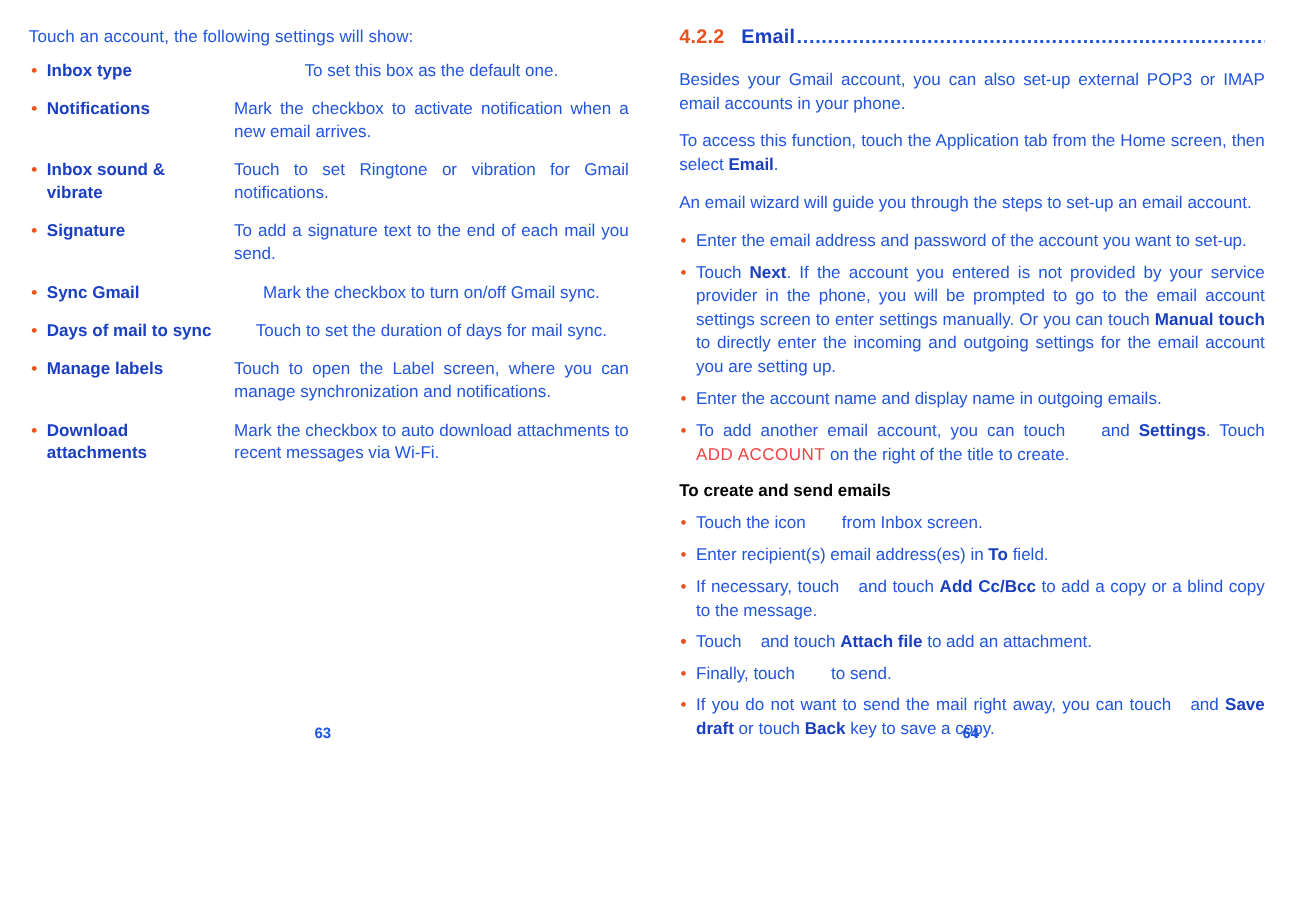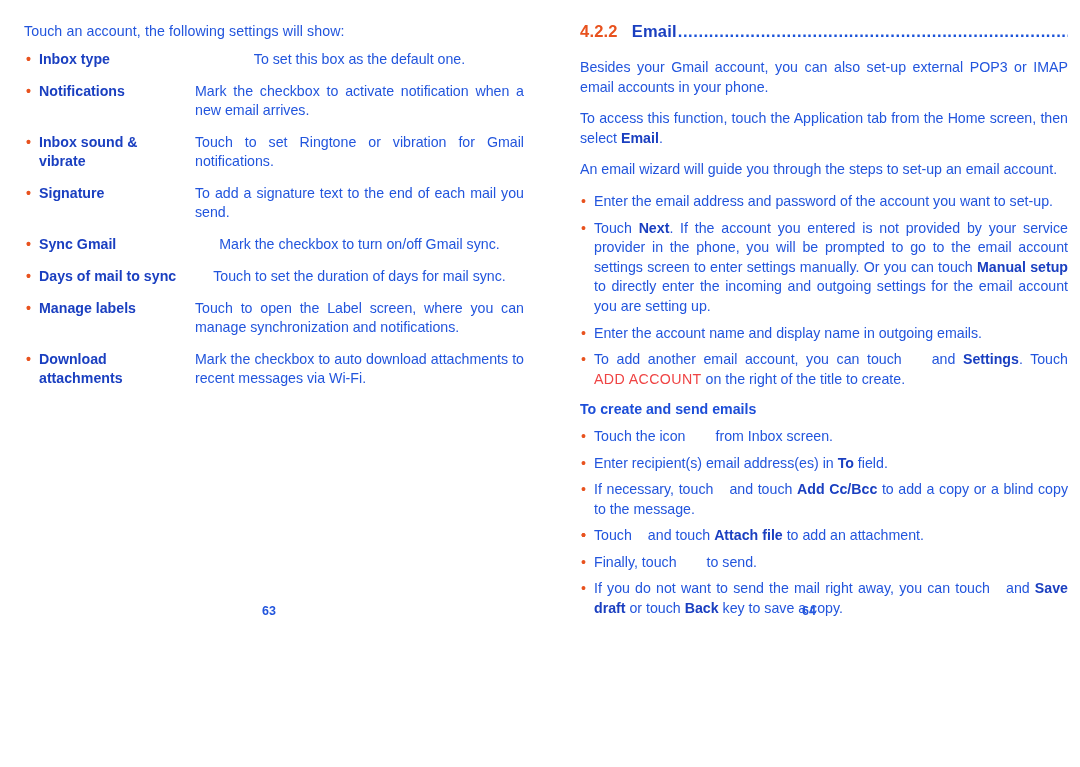--- a/index.html
+++ b/index.html
@@ -28,21 +28,21 @@
 
   
   .col-left {
     position: absolute;
     left: 24px;
     top: 22px;
     width: 500px;
   }
   .col-right {
     position: absolute;
-    left: 580px;
+    left: 566px;
     top: 22px;
     width: 488px;
   }
 
   
   .intro {
     font-size: 14.2px;
     line-height: 19px;
     color: #2255dd;
     margin: 0 0 9px 0;
@@ -160,21 +160,21 @@
     top: 0;
     color: #e8521e;
     font-size: 14.2px;
     line-height: 19.6px;
   }
 
   .subhead {
     font-size: 14.2px;
     line-height: 19.6px;
     font-weight: bold;
-    color: #1d4ed8;
+    color: #000000;
     margin: 11px 0 7px 0;
   }
 
   
   .folio {
     position: absolute;
     bottom: 24px;
     font-size: 12.5px;
     font-weight: bold;
     color: #2255dd;
@@ -299,21 +299,21 @@
     </p>
 
     <p class="para">An email wizard will guide you through the steps to set-up an email account.</p>
 
     <ul class="blist">
       <li>
         <span class="bullet">•</span><span>Enter the email address and password of the account you want to set-up.</span>
       </li>
 
       <li>
-        <span class="bullet">•</span><span>Touch </span><b>Next</b><span>. If the account you entered is not provided by your service provider in the phone, you will be prompted to go to the email account settings screen to enter settings manually. Or you can touch </span><b>Manual setup</b><span> to directly enter the incoming and outgoing settings for the email account you are setting up.</span>
+        <span class="bullet">•</span><span>Touch </span><b>Next</b><span>. If the account you entered is not provided by your service provider in the phone, you will be prompted to go to the email account settings screen to enter settings manually. Or you can touch </span><b>Manual touch</b><span> to directly enter the incoming and outgoing settings for the email account you are setting up.</span>
       </li>
 
       <li>
         <span class="bullet">•</span><span>Enter the account name and display name in outgoing emails.</span>
       </li>
 
       <li>
         <span class="bullet">•</span><span>To add another email account, you can touch</span><span class="icon-gap wide"></span><span>and </span><b>Settings</b><span>. Touch </span><span class="caps">ADD ACCOUNT</span><span> on the right of the title to create.</span>
       </li>
     </ul>

